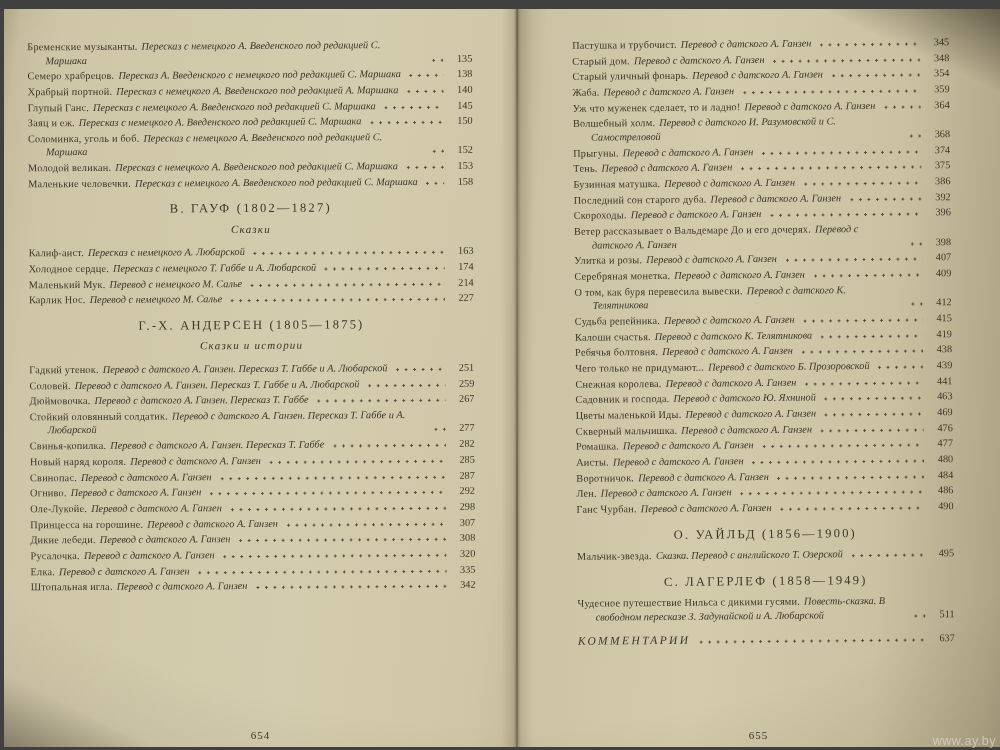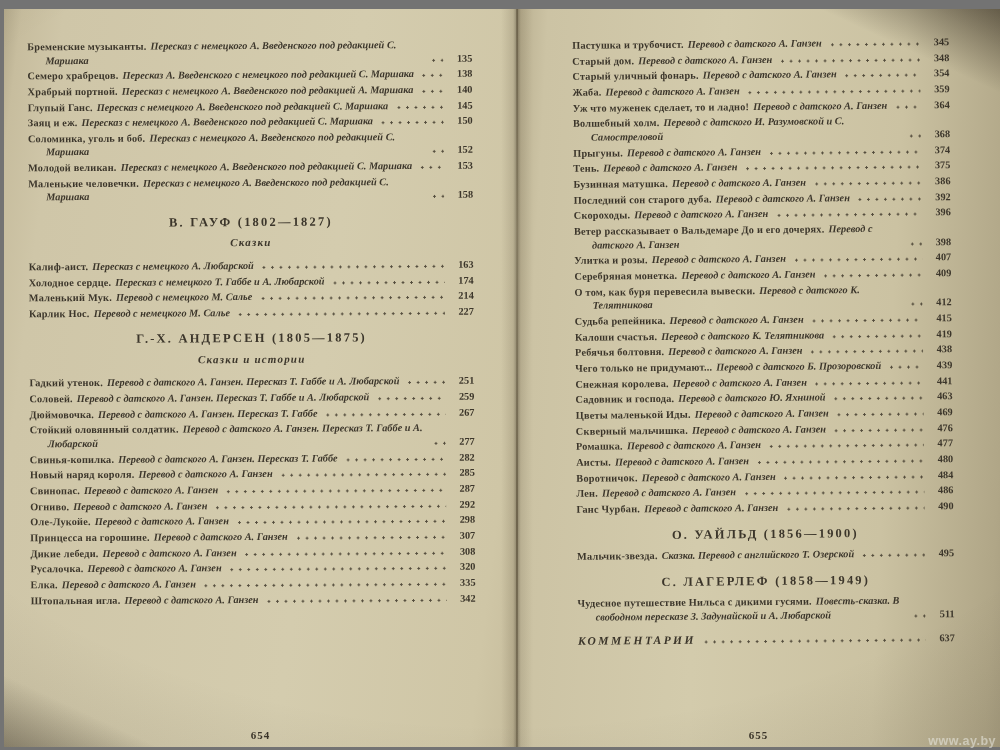--- a/index.html
+++ b/index.html
@@ -1,17 +1,17 @@
 <!DOCTYPE html>
 <html><head>
 <meta charset="utf-8">
 <style>
   html,body{margin:0;padding:0;width:1000px;height:750px;overflow:hidden;
     background:#221c14;font-family:"Liberation Serif",serif;}
-  .photo{position:absolute;inset:0;background:#737373;font-weight:bold;}
+  .photo{position:absolute;inset:0;background:#404040;}
   .book{position:absolute;left:4px;top:9px;right:0;bottom:3px;display:flex;
     box-shadow:inset 0 7px 9px -5px rgba(18,12,5,.55), inset 0 -6px 8px -5px rgba(18,12,5,.5);}
   .page{position:relative;height:100%;color:#3c362b;}
   .page.left{width:51.5%;
     background:linear-gradient(97deg,#b3a98b 0,#c7bd9e 3%,#cfc6a8 10%,#d4ccae 60%,#cfc6a6 92%,#c6bc9c 100%);}
   .page.right{width:48.5%;
     background:linear-gradient(93deg,#b9af90 0,#ccc3a4 6%,#d3cbac 40%,#cbc2a2 75%,#b0a687 97%,#a99f81 100%);}
   .gutter{position:absolute;left:calc(51.5% - 16px);width:32px;top:0;bottom:0;pointer-events:none;
     background:linear-gradient(to right,rgba(70,58,36,0) 0%,rgba(70,58,36,.16) 38%,rgba(38,30,16,.38) 50%,rgba(70,58,36,.14) 62%,rgba(70,58,36,0) 100%);}
   .crease{position:absolute;left:calc(51.5% - 1px);width:2px;top:0;bottom:0;pointer-events:none;

